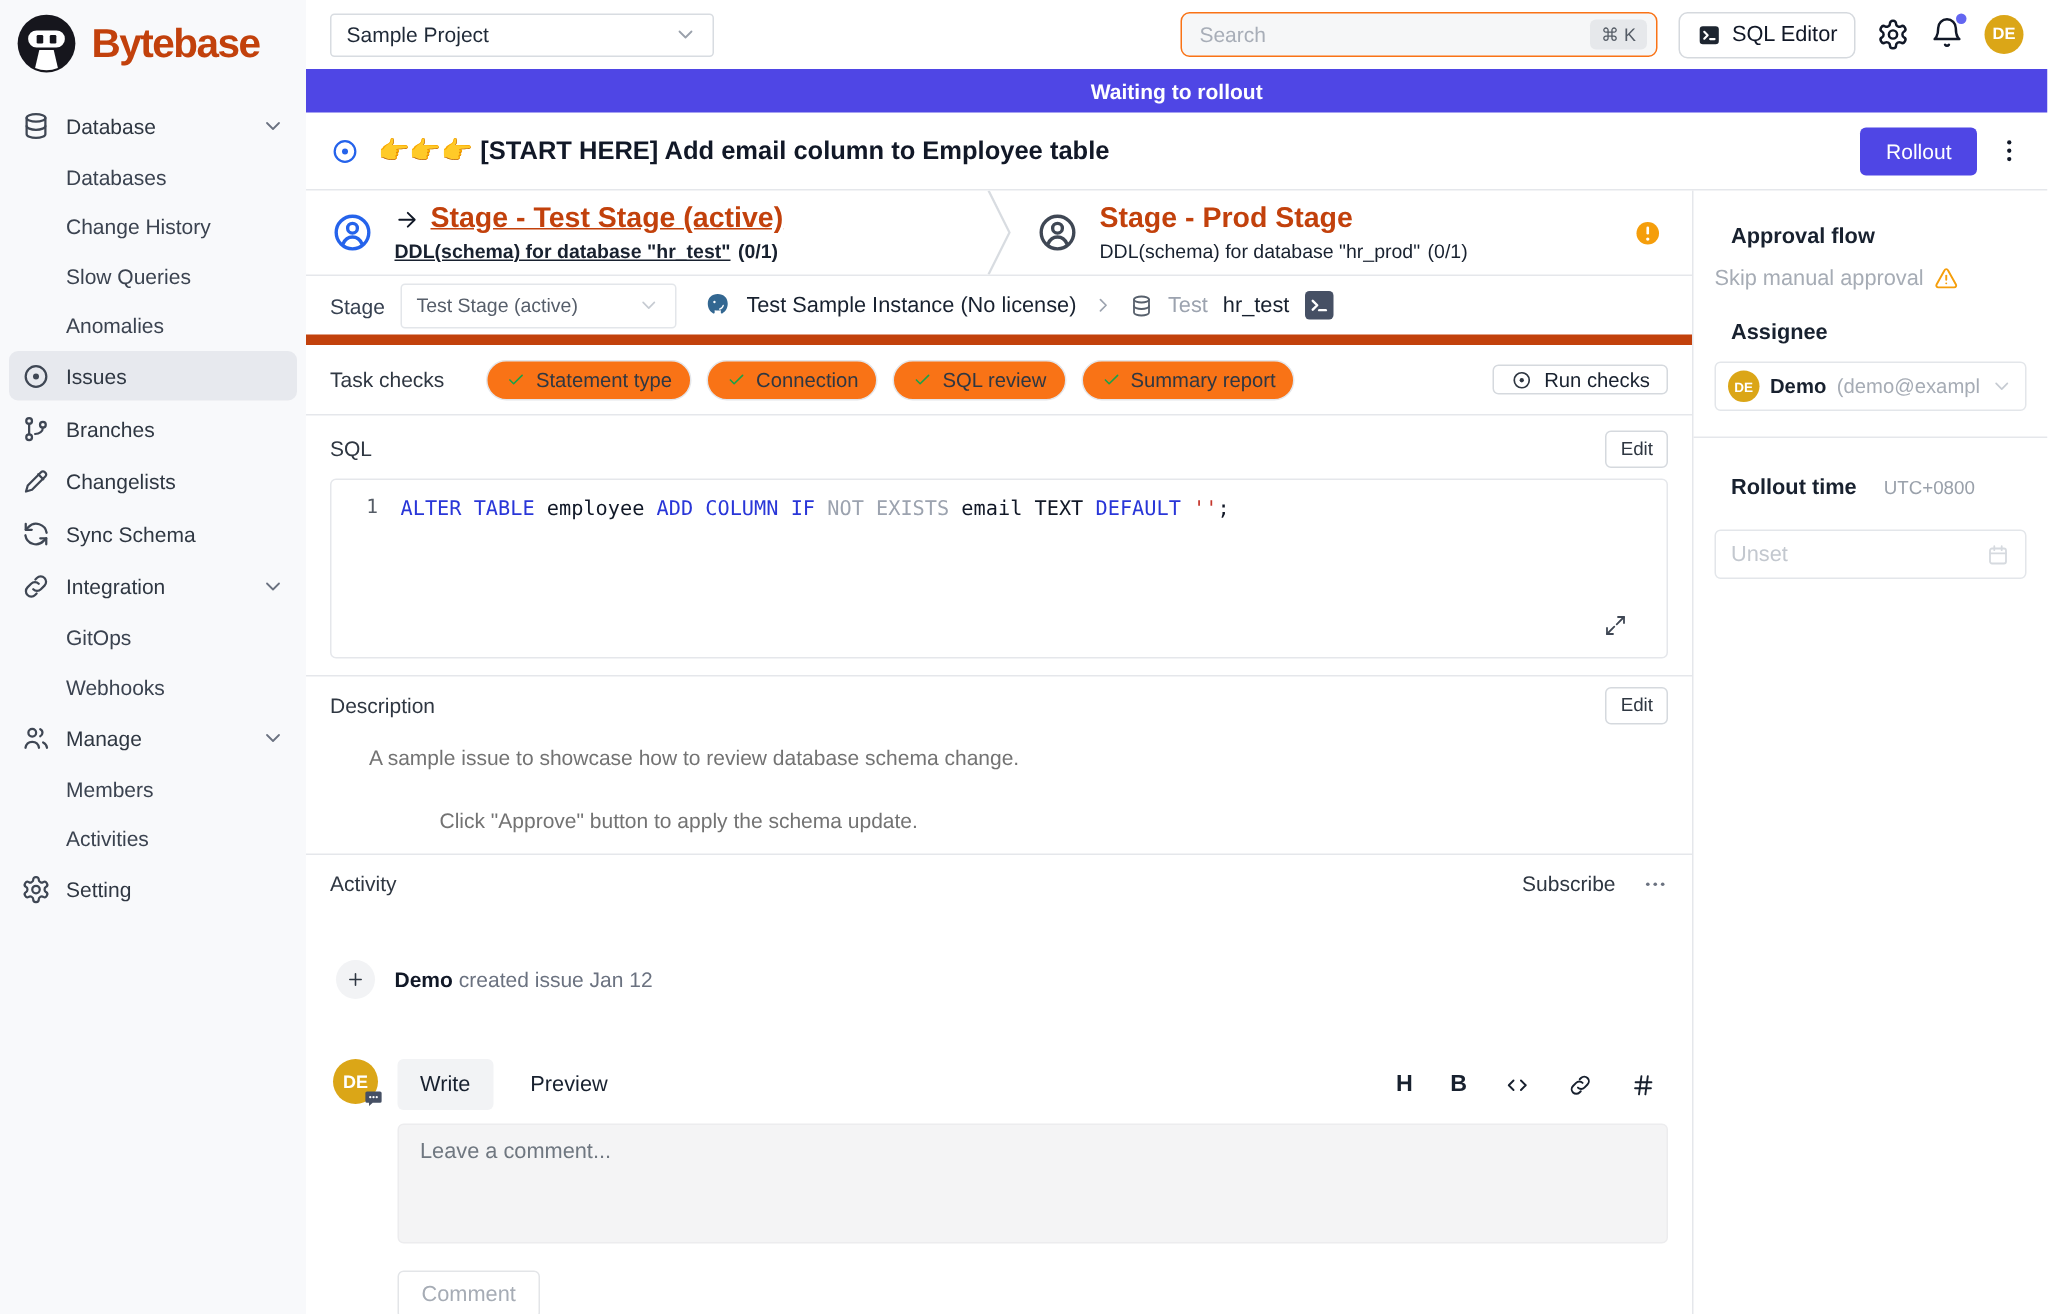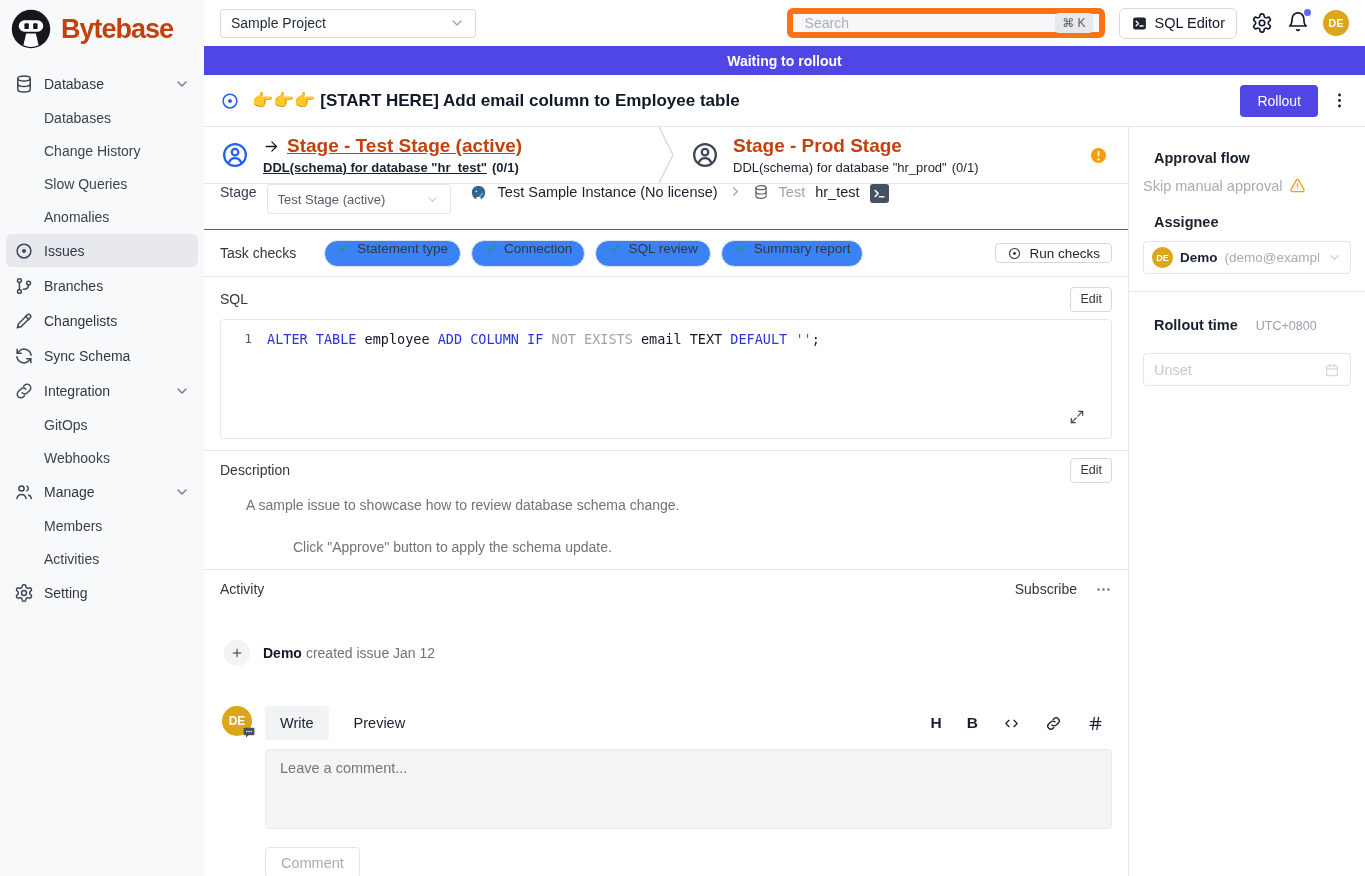--- a/index.html
+++ b/index.html
@@ -29,21 +29,21 @@
   .nav-item.active{background:#e7e9ee}
   .nav-item .chev{margin-left:auto;width:16px;height:16px;color:#6b7280}
 
   
   .main{flex:1;display:flex;flex-direction:column;min-width:0}
   .topbar{height:46px;min-height:46px;display:flex;align-items:center;padding:0 16px;gap:16px}
   .project-select{width:256px;height:29px;border:1px solid #d8dce1;border-radius:3px;display:flex;
                   align-items:center;justify-content:space-between;padding:0 10px;font-size:14px;color:#1f2937;cursor:pointer}
   .project-select .icon{width:16px;height:16px;color:#9aa1ab}
   .topbar-right{margin-left:auto;display:flex;align-items:center;gap:14px}
-  .search-box{width:318px;height:30px;background:#f6f7f8;border:6px solid #f97316;border-radius:6px;
+  .search-box{width:318px;height:30px;background:#f6f7f8;border:1px solid #f97316;border-radius:6px;
               display:flex;align-items:center;padding:0 6px 0 10px;gap:8px}
   .search-box input{border:none;outline:none;background:transparent;flex:1;min-width:0;
                     font-size:14px;color:#374151;font-family:inherit}
   .search-box input::placeholder{color:#a8aeb8}
   .kbd{background:#e6e8eb;border-radius:4px;font-size:12px;color:#555c66;padding:3px 7px;white-space:nowrap}
   .sql-editor-btn{display:flex;align-items:center;gap:7px;height:31px;padding:0 11px;border:1px solid #d5d9de;
                   border-radius:6px;background:#fff;font-size:14.5px;color:#111827;font-family:inherit;cursor:pointer}
   .sql-editor-btn .icon{width:17px;height:17px;color:#1d2530}
   .topbar-icon{width:22px;height:22px;color:#111827;cursor:pointer}
   .bell-wrap{position:relative;cursor:pointer}
@@ -77,43 +77,43 @@
   .stage-line2{font-size:13px;color:#18212f;display:flex;gap:5px;white-space:nowrap}
   .stage-card.active .stage-line1{font-weight:700}
   .stage-card.active .stage-line2{font-weight:700}
   .stage-card.active .stage-name,
   .stage-card.active .stage-detail-link{text-decoration:underline}
   .stage-sep{width:16px;min-width:16px}
   .stage-sep svg{width:100%;height:100%;display:block}
   .warning-badge{width:19px;height:19px;margin-left:auto;margin-right:4px}
 
   
-  .stage-row{height:46px;min-height:46px;display:flex;gap:10px;padding:0 16px;
-             border-bottom:1px solid #c2410c}
+  .stage-row{height:46px;min-height:46px;display:flex;align-items:center;gap:10px;padding:0 16px;
+             border-bottom:7px solid #c2410c}
   .stage-row-label{font-size:14px;color:#374151}
   .stage-select{width:184px;height:30px;border:1px solid #e3e6ea;border-radius:3px;display:flex;align-items:center;
                 justify-content:space-between;padding:0 10px;font-size:13px;color:#565e6a;cursor:pointer}
   .stage-select .icon{width:15px;height:15px;color:#c6cbd2}
   .pg-icon{width:19px;height:19px;margin-left:8px}
   .instance-name{font-size:14.5px;color:#18212f;cursor:pointer}
   .crumb-sep{width:15px;height:15px;color:#9ca3af}
   .db-icon{width:16px;height:16px;color:#57606c}
   .env-name{font-size:14.5px;color:#9ca3af}
   .db-name{font-size:14.5px;color:#18212f;cursor:pointer}
   .sql-badge{width:19px;height:19px;border-radius:3px;background:#465064;color:#fff;display:flex;
              align-items:center;justify-content:center;cursor:pointer}
   .sql-badge .icon{width:13px;height:13px}
 
   
   .checks-row{height:47px;min-height:47px;display:flex;align-items:center;gap:10px;padding:0 16px;
               border-bottom:1px solid #e5e7eb}
   .checks-label{font-size:14px;font-weight:500;color:#2f3742;margin-right:18px}
   .pills{display:flex;gap:10px}
-  .pill{display:inline-flex;gap:6px;height:27px;padding:0 12px;border:1px solid #e4e6ea;
-        border-radius:14px;background:#3b82f6;cursor:pointer}
+  .pill{display:inline-flex;align-items:center;gap:6px;height:27px;padding:0 12px;border:1px solid #e4e6ea;
+        border-radius:14px;background:#f97316;cursor:pointer}
   .pill .pill-check{width:14px;height:14px;color:var(--success)}
   .pill-label{font-size:13.5px;color:#2f3742}
   .run-checks-btn{margin-left:auto;display:flex;align-items:center;gap:7px;height:20px;padding:0 11px;
                   border:1px solid #d5d9de;border-radius:4px;background:#fff;font-size:13.5px;color:#18212f;
                   font-family:inherit;cursor:pointer}
   .run-checks-btn .icon{width:15px;height:15px;color:#2f3742}
 
   
   .sql-section{padding:9px 16px 0}
   .section-head{display:flex;align-items:center;height:26px}

